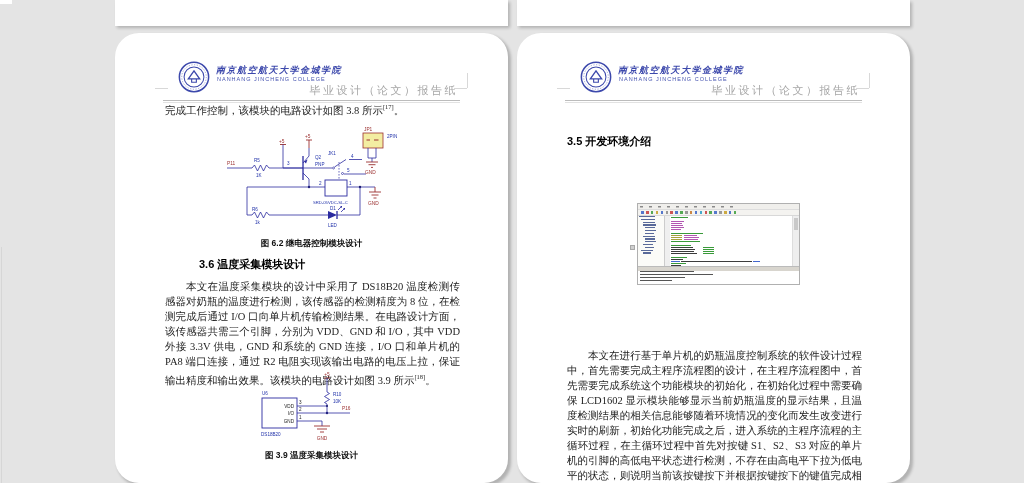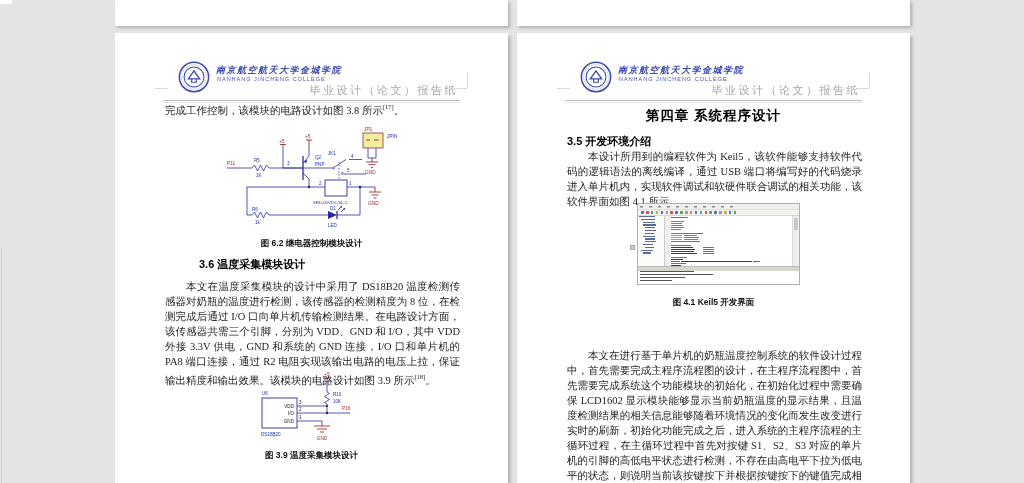--- a/index.html
+++ b/index.html
@@ -9,21 +9,21 @@
     font-family:"Liberation Serif","DejaVu Serif",serif;
   }
   .strip{position:absolute;top:0;height:26px;background:#ffffff;
     box-shadow:2px 2px 3px rgba(0,0,0,.22);}
   .strip-l{left:115px;width:393px;}
   .strip-r{left:517px;width:393px;}
   .corner-sliver{position:absolute;left:0;top:0;width:12px;height:4px;background:#fff;}
   .edge-line{position:absolute;left:1px;top:247px;width:1px;height:236px;background:#d6d6d6;}
 
   .page{position:absolute;top:33px;width:393px;height:450px;background:#ffffff;
-    overflow:hidden;box-shadow:2.5px 2.5px 3px rgba(0,0,0,.22);}
+    overflow:hidden;box-shadow:2.5px 2.5px 3px rgba(0,0,0,.22);border-radius:24px;}
   .page-l{left:115px;}
   .page-r{left:517px;}
 
   
   .logo{position:absolute;left:62px;top:27px;width:34px;height:34px;}
   .uni-cn{position:absolute;left:101px;top:31px;color:#3d49ac;
     font-weight:bold;font-style:italic;font-size:9px;letter-spacing:1.5px;white-space:nowrap;}
   .uni-en{position:absolute;left:102px;top:43px;color:#4553b0;
     font-family:"Liberation Sans","DejaVu Sans",sans-serif;
     font-size:5.5px;letter-spacing:1px;white-space:nowrap;}
@@ -231,23 +231,21 @@
   </svg>
   <div class="uni-cn">南京航空航天大学金城学院</div>
   <div class="uni-en">NANHANG JINCHENG COLLEGE</div>
   <div class="paper-label">毕业设计（论文）报告纸</div>
   <div class="hdr-rule"></div>
   <div class="hdr-rule2"></div>
   <div class="crop-v" style="left:352px;top:40px;"></div>
   <div class="crop-h" style="left:339px;top:55px;"></div>
   <div class="crop-h" style="left:40px;top:55px;"></div>
 
-  <h2 class="chapter-title" style="top:74px;">第四章  系统程序设计</h2>
   <h3 class="sec-head h-small" style="top:101px;">3.5 开发环境介绍</h3>
-  <p class="body-text indent" style="top:116px;">本设计所用到的编程软件为 Keil5，该软件能够支持软件代码的逻辑语法的离线编译，通过 USB 端口将编写好的代码烧录进入单片机内，实现软件调试和软硬件联合调试的相关功能，该软件界面如图 4.1 所示.</p>
 
   <div class="anchor-mark"></div>
 
   <div class="keil">
     <div class="k-menu"></div>
     <div class="k-tools" id="k-tools"><i style="background: rgb(85, 119, 204);"></i><i style="background: rgb(204, 85, 85);"></i><i style="background: rgb(85, 170, 85);"></i><i style="background: rgb(204, 170, 68);"></i><i style="background: rgb(85, 119, 204);"></i><i style="background: rgb(153, 153, 153);"></i><i style="background: rgb(204, 85, 85);"></i><i style="background: rgb(85, 119, 204);"></i><i style="background: rgb(85, 170, 85);"></i><i style="background: rgb(153, 153, 153);"></i><i style="background: rgb(204, 136, 68);"></i><i style="background: rgb(85, 119, 204);"></i><i style="background: rgb(68, 170, 204);"></i><i style="background: rgb(204, 85, 85);"></i><i style="background: rgb(85, 170, 85);"></i><i style="background: rgb(85, 119, 204);"></i><i style="background: rgb(153, 153, 153);"></i><i style="background: rgb(204, 170, 68);"></i><i style="background: rgb(85, 119, 204);"></i><i style="background: rgb(85, 170, 85);"></i></div>
     <div class="k-main">
       <div class="k-tree" id="k-tree">
           <div>
             <i style="background: rgb(90, 106, 154); width: 60%; margin-left: 4%;"></i>
@@ -333,16 +331,15 @@
           <i style="width: 46%;"></i>
         </div>
         <div>
           <i style="width: 28%;"></i>
         </div>
         <div>
           <i style="width: 20%;"></i>
         </div>
       </div>
   </div>
-  <p class="fig-caption" style="top:264px;">图 4.1 Keil5 开发界面</p>
 
   <p class="body-text indent" style="top:315px;">本文在进行基于单片机的奶瓶温度控制系统的软件设计过程中，首先需要完成主程序流程图的设计，在主程序流程图中，首先需要完成系统这个功能模块的初始化，在初始化过程中需要确保 LCD1602 显示模块能够显示当前奶瓶温度的显示结果，且温度检测结果的相关信息能够随着环境情况的变化而发生改变进行实时的刷新，初始化功能完成之后，进入系统的主程序流程的主循环过程，在主循环过程中首先对按键 S1、S2、S3 对应的单片机的引脚的高低电平状态进行检测，不存在由高电平下拉为低电平的状态，则说明当前该按键按下并根据按键按下的键值完成相应的功能。如果相关功能执行完成后或未检测到按键按下，则单片机最小系统控制相应的传感器，每隔 0.5 秒对奶瓶的温度进行一次检测，在检</p>
 </section>
 
 </body></html>

